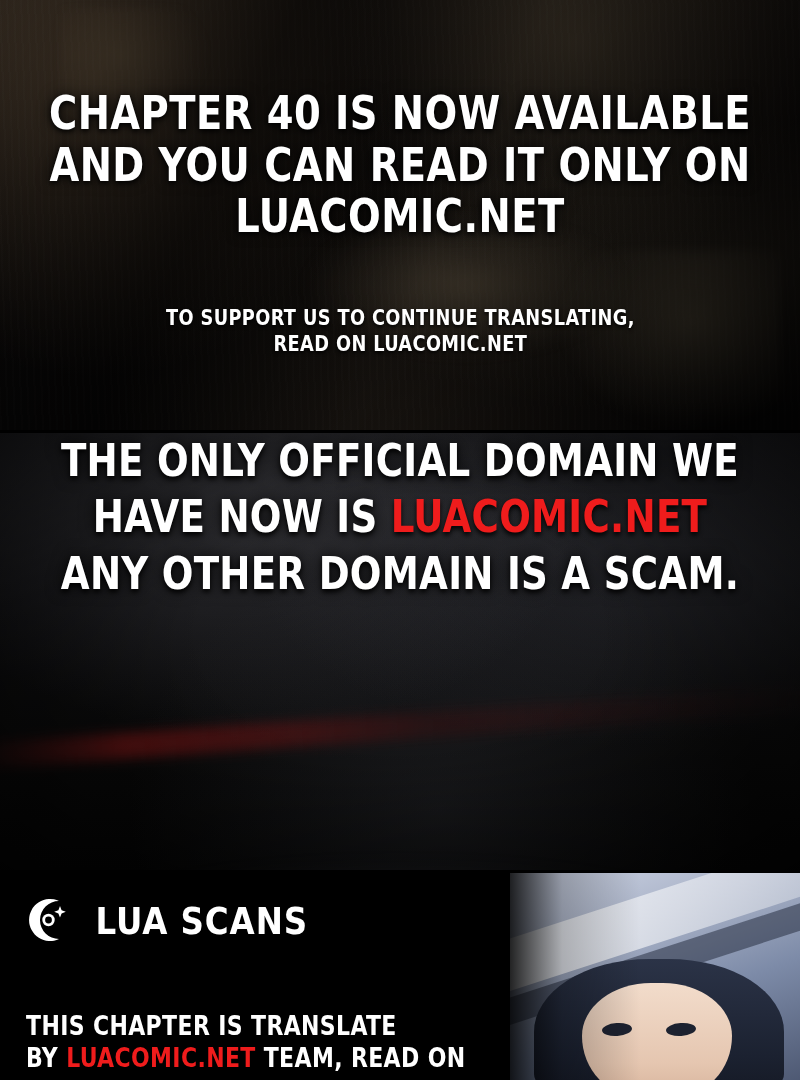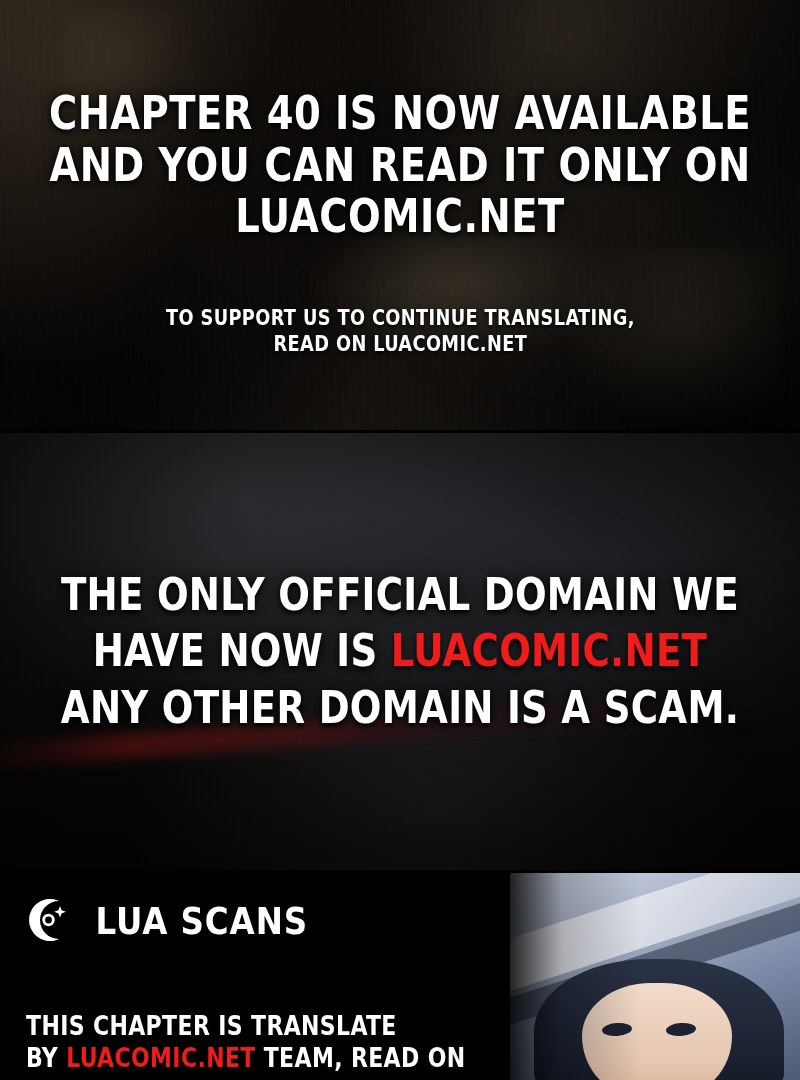--- a/index.html
+++ b/index.html
@@ -135,21 +135,20 @@
   }
   .panel2 .vignette {
     position: absolute;
     inset: 0;
     background: radial-gradient(ellipse at 50% 45%, rgba(0,0,0,0) 35%, rgba(0,0,0,0.72) 100%);
   }
   .panel2 .overlay-text {
     position: absolute;
     inset: 0;
     display: flex;
-    align-items: center;
     justify-content: center;
   }
   .warn {
     color: #ffffff;
     font-size: 44px;
     line-height: 1.28;
     font-weight: 700;
     text-align: center;
     letter-spacing: 0.3px;
     transform: scaleX(0.94);

